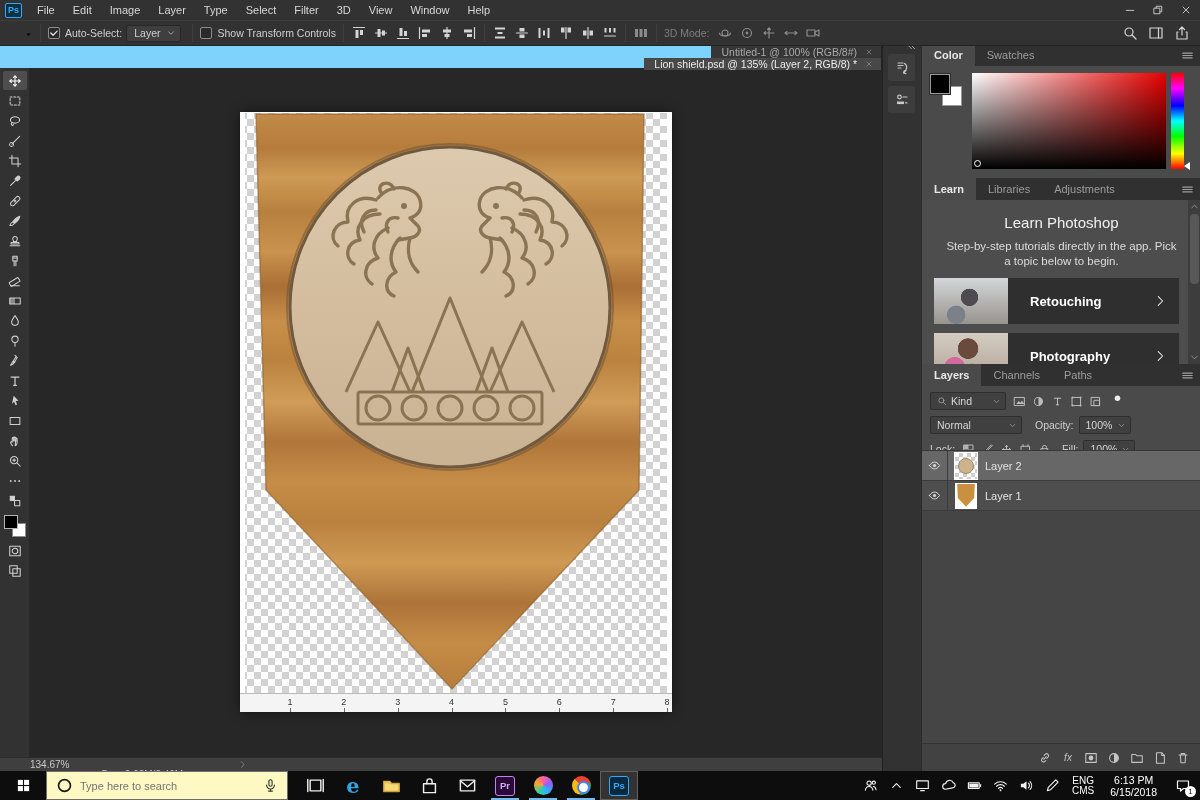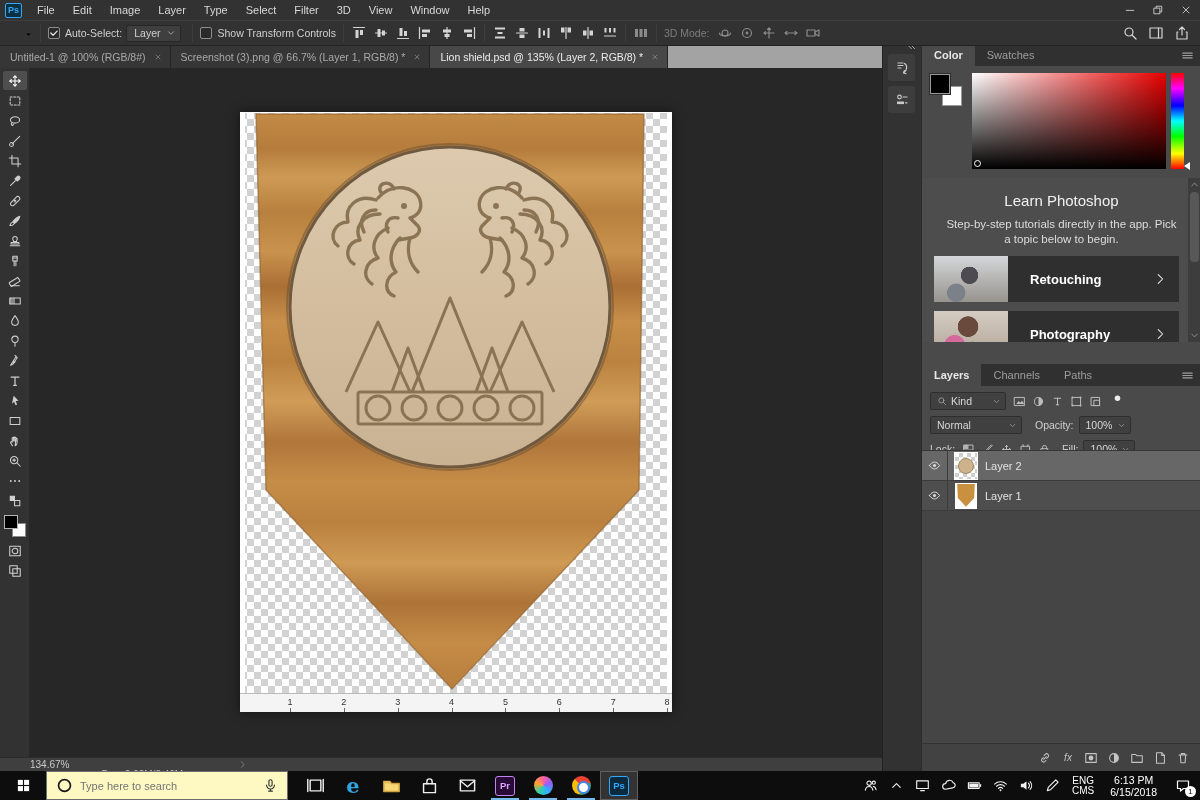--- a/index.html
+++ b/index.html
@@ -23,21 +23,21 @@
   .ob-icon.dim { color:#8b8b8b; }
   .chk { width:12px; height:12px; border:1px solid #8d8d8d; border-radius:2px; background:#2a2a2a; display:inline-flex; align-items:center; justify-content:center; margin-right:5px; }
   .chk .ic { width:10px; height:10px; color:#e8e8e8; }
   .dd { background:#3f3f3f; border:1px solid #272727; border-radius:2px; height:17px; display:inline-flex; align-items:center; padding:0 4px 0 7px; margin:0 4px; }
   .dd .ic { width:10px; height:10px; margin-left:6px; color:#bbb; }
   .ob-group { display:flex; align-items:center; gap:6px; }
   .ob-right { margin-left:auto; display:flex; align-items:center; gap:10px; padding-right:10px; }
   .dimlabel { color:#7d7d7d; }
 
   
-  #tabbar { position:absolute; left:0; top:46px; width:882px; height:22px; background:#a3a3a3; display:flex; align-items:flex-end; z-index:28;}
+  #tabbar { position:absolute; left:0; top:46px; width:882px; height:22px; background:#7dd3fc; display:flex; align-items:flex-end; z-index:28;flex-direction:column;}
   .dtab { height:22px; display:flex; align-items:center; padding:0 8px 0 10px; font-size:10.5px; color:#a9a9a9; background:#363636; border-right:1px solid #242424; white-space:nowrap; }
   .dtab.active { background:#484848; color:#ececec; }
   .dtab .ic { width:8px; height:8px; margin-left:8px; color:#9a9a9a; }
 
   
   #toolbar { position:absolute; left:0; top:68px; width:30px; bottom:43px; background:#323232; border-right:1px solid #282828; display:flex; flex-direction:column; align-items:center; padding-top:3px; z-index:27;}
   .tool { width:24px; height:19px; display:flex; align-items:center; justify-content:center; color:#cfcfcf; border-radius:2px; margin-bottom:1px; }
   .tool .ic { width:14px; height:14px; }
   .tool.selected { background:#4e4e4e; color:#fff; }
   .fgbg { position:relative; width:24px; height:24px; margin:3px 0; }
@@ -364,28 +364,20 @@
           <svg viewBox="0 0 16 16">
             <path d="M8 2v8M8 2L5.5 4.5M8 2l2.5 2.5M4 7H3v7h10V7h-1"></path>
           </svg>
         </span>
       </span>
   </div>
 
   <div id="tabbar">
       <div class="dtab">
         <span>Untitled-1 @ 100% (RGB/8#)</span>
-        <span class="ic ">
-          <svg viewBox="0 0 16 16">
-            <path d="M4 4l8 8M12 4l-8 8"></path>
-          </svg>
-        </span>
-      </div>
-      <div class="dtab">
-        <span>Screenshot (3).png @ 66.7% (Layer 1, RGB/8) *</span>
         <span class="ic ">
           <svg viewBox="0 0 16 16">
             <path d="M4 4l8 8M12 4l-8 8"></path>
           </svg>
         </span>
       </div>
       <div class="dtab active">
         <span>Lion shield.psd @ 135% (Layer 2, RGB/8) *</span>
         <span class="ic ">
           <svg viewBox="0 0 16 16">
@@ -744,20 +736,30 @@
           </div>
           <div class="cp-field">
             <div class="cp-cursor"></div>
           </div>
           <div class="cp-hue"></div>
           <div class="cp-hue-mark"></div>
         </div>
       </div>
 
       <div class="pgroup" id="learngroup" style="top:142px; height:186px;">
+        <div class="ptabs" id="learn-tabs">
+            <div class="ptab active">Learn</div>
+            <div class="ptab">Libraries</div>
+            <div class="ptab">Adjustments</div>
+            <span class="ic pmenu">
+              <svg viewBox="0 0 16 16">
+                <path d="M3 5.5h10M3 8h10M3 10.5h10"></path>
+              </svg>
+            </span>
+          </div>
         <div id="learnbody">
           <div class="learn-title">Learn Photoshop</div>
           <div class="learn-sub">Step-by-step tutorials directly in the app. Pick a topic below to begin.</div>
           <div id="learn-cards">
               <div class="learn-card">
                 <div class="learn-thumb thumb-retouching"></div>
                 <div class="learn-label">Retouching</div>
                 <span class="ic learn-chev">
                   <svg viewBox="0 0 16 16">
                     <path d="M6 3l5 5-5 5"></path>

